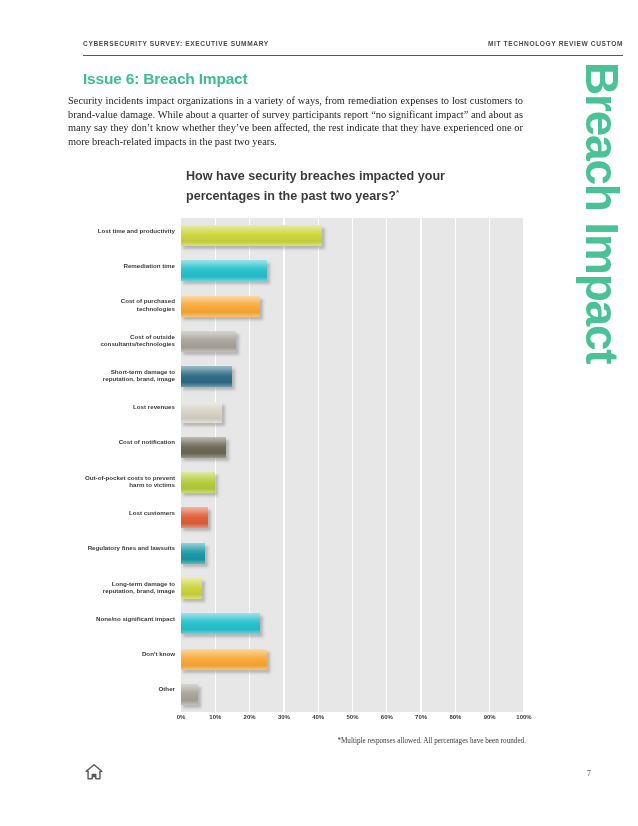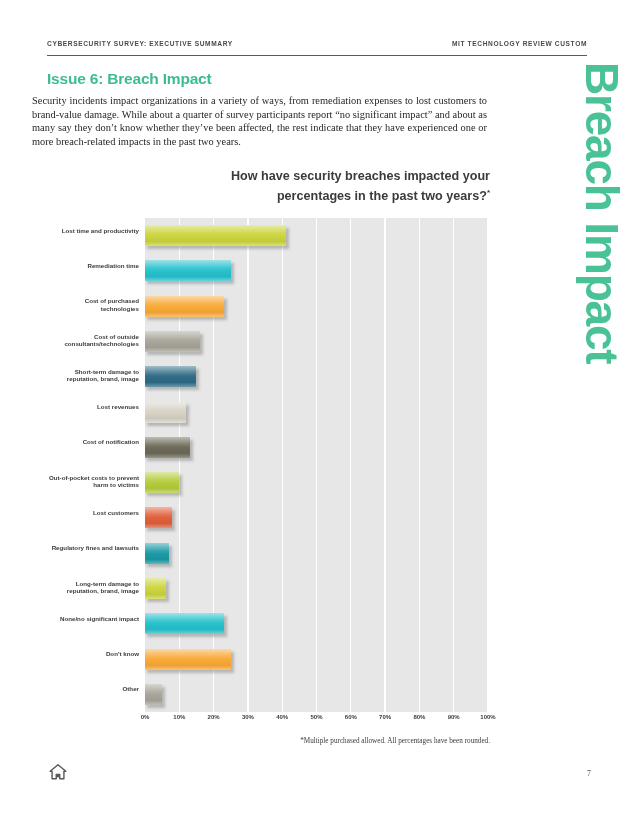--- a/index.html
+++ b/index.html
@@ -1,21 +1,21 @@
 <!DOCTYPE html>
 <html><head>
 <meta charset="utf-8">
 <style>
   html,body{margin:0;padding:0;}
   body{
     width:638px;height:826px;background:#ffffff;
     font-family:"Liberation Sans", sans-serif;
     color:#231f20;overflow:hidden;position:relative;
   }
-  .page{position:absolute;inset:0;}
+  .page{position:absolute;inset:0;margin-left:36px;}
 
   
   .runhead{
     position:absolute;left:47px;top:40px;width:540px;
     display:flex;justify-content:space-between;align-items:flex-end;
     font-size:6.6px;letter-spacing:.62px;color:#4a4a4a;font-weight:700;
     text-transform:uppercase;
   }
   .rule{
     position:absolute;left:47px;top:55px;width:540px;height:1.4px;background:#58595b;
@@ -43,21 +43,21 @@
   .side-tab span{
     writing-mode:vertical-rl;
     font-size:46px;font-weight:700;color:#4cc architecture;
     color:#49c295;letter-spacing:-1.2px;line-height:1;
     white-space:nowrap;
   }
 
   
   .chart-title{
     position:absolute;left:150px;top:168px;width:340px;
-    text-align:right;font-size:12.6px;font-weight:700;line-height:16.5px;
+    font-size:12.6px;font-weight:700;line-height:16.5px;
     color:#3b3b3b;
   }
   .chart-title .star{font-size:8px;vertical-align:super;}
 
   .chart{
     position:absolute;left:46px;top:218px;width:445px;height:500px;
   }
   .cat-col{
     position:absolute;left:0;top:0;width:93px;height:494px;
   }
@@ -183,21 +183,21 @@
         <div class="tick" style="left: 137.2px;">40%</div>
         <div class="tick" style="left: 171.5px;">50%</div>
         <div class="tick" style="left: 205.8px;">60%</div>
         <div class="tick" style="left: 240.1px;">70%</div>
         <div class="tick" style="left: 274.4px;">80%</div>
         <div class="tick" style="left: 308.7px;">90%</div>
         <div class="tick" style="left: 343px;">100%</div>
       </div>
   </div>
 
-  <div class="footnote">*Multiple purchased allowed. All percentages have been rounded.</div>
+  <div class="footnote">*Multiple responses allowed. All percentages have been rounded.</div>
 
   <div class="home-icon">
     <svg viewBox="0 0 24 24" width="20" height="20" aria-hidden="true">
       <path d="M12 3.2 2.6 11.2h2.3V20h5.0v-5.2h4.2V20h5.0v-8.8h2.3L12 3.2z" fill="none" stroke="#58595b" stroke-width="1.7" stroke-linejoin="round"></path>
       <rect x="10.6" y="15.3" width="2.8" height="3.1" fill="#58595b"></rect>
     </svg>
   </div>
   <div class="page-no">7</div>
 
 </div>

